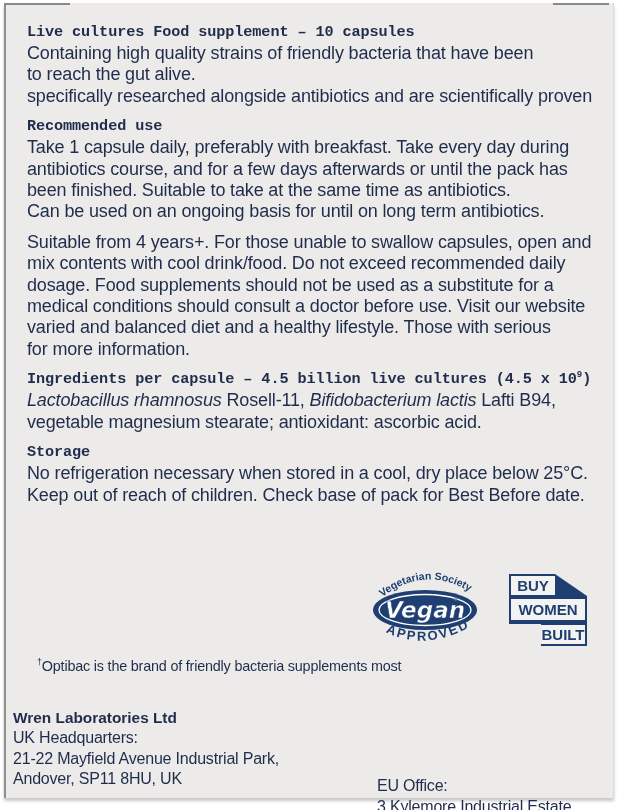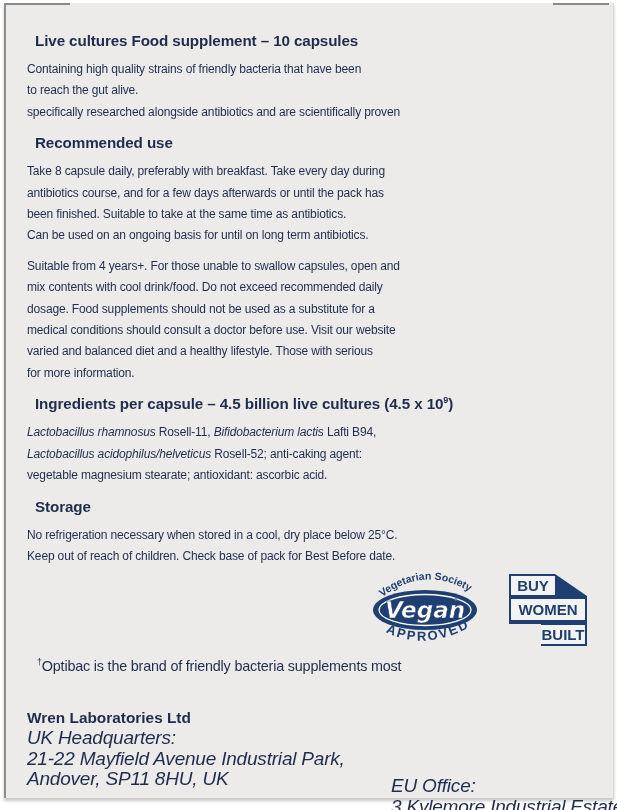--- a/index.html
+++ b/index.html
@@ -41,25 +41,26 @@
     .content {
       position: absolute;
       left: 27px;
       top: 22px;
       width: 570px;
     }
     .heading {
       font-weight: bold;
       font-size: 15.2px;
       line-height: 21px;
-      margin: 8px;
+      margin: 0;
       letter-spacing: -0.1px;
+      font-family: Liberation Mono, monospace;
     }
     .para {
-      font-size: 12px;
+      font-size: 18px;
       line-height: 21.4px;
       margin: 0;
       letter-spacing: -0.15px;
     }
     .section { margin-bottom: 9px; }
     .line { display: block; white-space: nowrap; }
     sup { font-size: 9px; line-height: 0; }
     .logos {
       position: absolute;
       top: 566px;
@@ -79,35 +80,34 @@
     }
     .footnote {
       position: absolute;
       left: 37px; top: 656px;
       font-size: 14.4px;
       line-height: 20px;
       letter-spacing: -0.2px;
     }
     .company {
       position: absolute;
-      left: 27px; top: 707px;
+      left: 13px; top: 707px;
       width: 570px;
     }
     .company .name {
       font-weight: bold;
       font-size: 15.4px;
       line-height: 21px;
     }
     .addr-col {
       position: absolute;
       top: 21px;
-      font-size: 19px;
+      font-size: 16px;
       line-height: 20.6px;
       letter-spacing: -0.2px;
-      font-style: italic;
     }
     .addr-uk { left: 0; }
     .addr-eu { left: 364px; margin-top: 48px; }
   </style>
 </head>
 <body>
 
 <div class="panel"></div>
 <div class="top-edge-left"></div>
 <div class="top-edge-right"></div>
@@ -119,21 +119,21 @@
     <p class="para">
       <span class="line">Containing high quality strains of friendly bacteria that have been</span>
       <span class="line">to reach the gut alive.</span>
       <span class="line">specifically researched alongside antibiotics and are scientifically proven</span>
     </p>
   </div>
 
   <div class="section">
     <p class="heading">Recommended use</p>
     <p class="para">
-      <span class="line">Take 8 capsule daily, preferably with breakfast. Take every day during</span>
+      <span class="line">Take 1 capsule daily, preferably with breakfast. Take every day during</span>
       <span class="line">antibiotics course, and for a few days afterwards or until the pack has</span>
       <span class="line">been finished. Suitable to take at the same time as antibiotics.</span>
       <span class="line">Can be used on an ongoing basis for until on long term antibiotics.</span>
     </p>
   </div>
 
   <div class="section">
     <p class="para">
       <span class="line">Suitable from 4 years+. For those unable to swallow capsules, open and</span>
       <span class="line">mix contents with cool drink/food. Do not exceed recommended daily</span>
@@ -141,21 +141,20 @@
       <span class="line">medical conditions should consult a doctor before use. Visit our website</span>
       <span class="line">varied and balanced diet and a healthy lifestyle. Those with serious</span>
       <span class="line">for more information.</span>
     </p>
   </div>
 
   <div class="section">
     <p class="heading"><span>Ingredients per capsule – 4.5 billion live cultures (4.5 x 10</span><sup>9</sup><span>)</span></p>
     <p class="para">
       <span class="line"><i>Lactobacillus rhamnosus</i><span> Rosell-11, </span><i>Bifidobacterium lactis</i><span> Lafti B94,</span></span>
-      <span class="line"><i>Lactobacillus acidophilus/helveticus</i><span> Rosell-52; anti-caking agent:</span></span>
       <span class="line">vegetable magnesium stearate; antioxidant: ascorbic acid.</span>
     </p>
   </div>
 
   <div class="section">
     <p class="heading">Storage</p>
     <p class="para">
       <span class="line">No refrigeration necessary when stored in a cool, dry place below 25°C.</span>
       <span class="line">Keep out of reach of children. Check base of pack for Best Before date.</span>
     </p>

